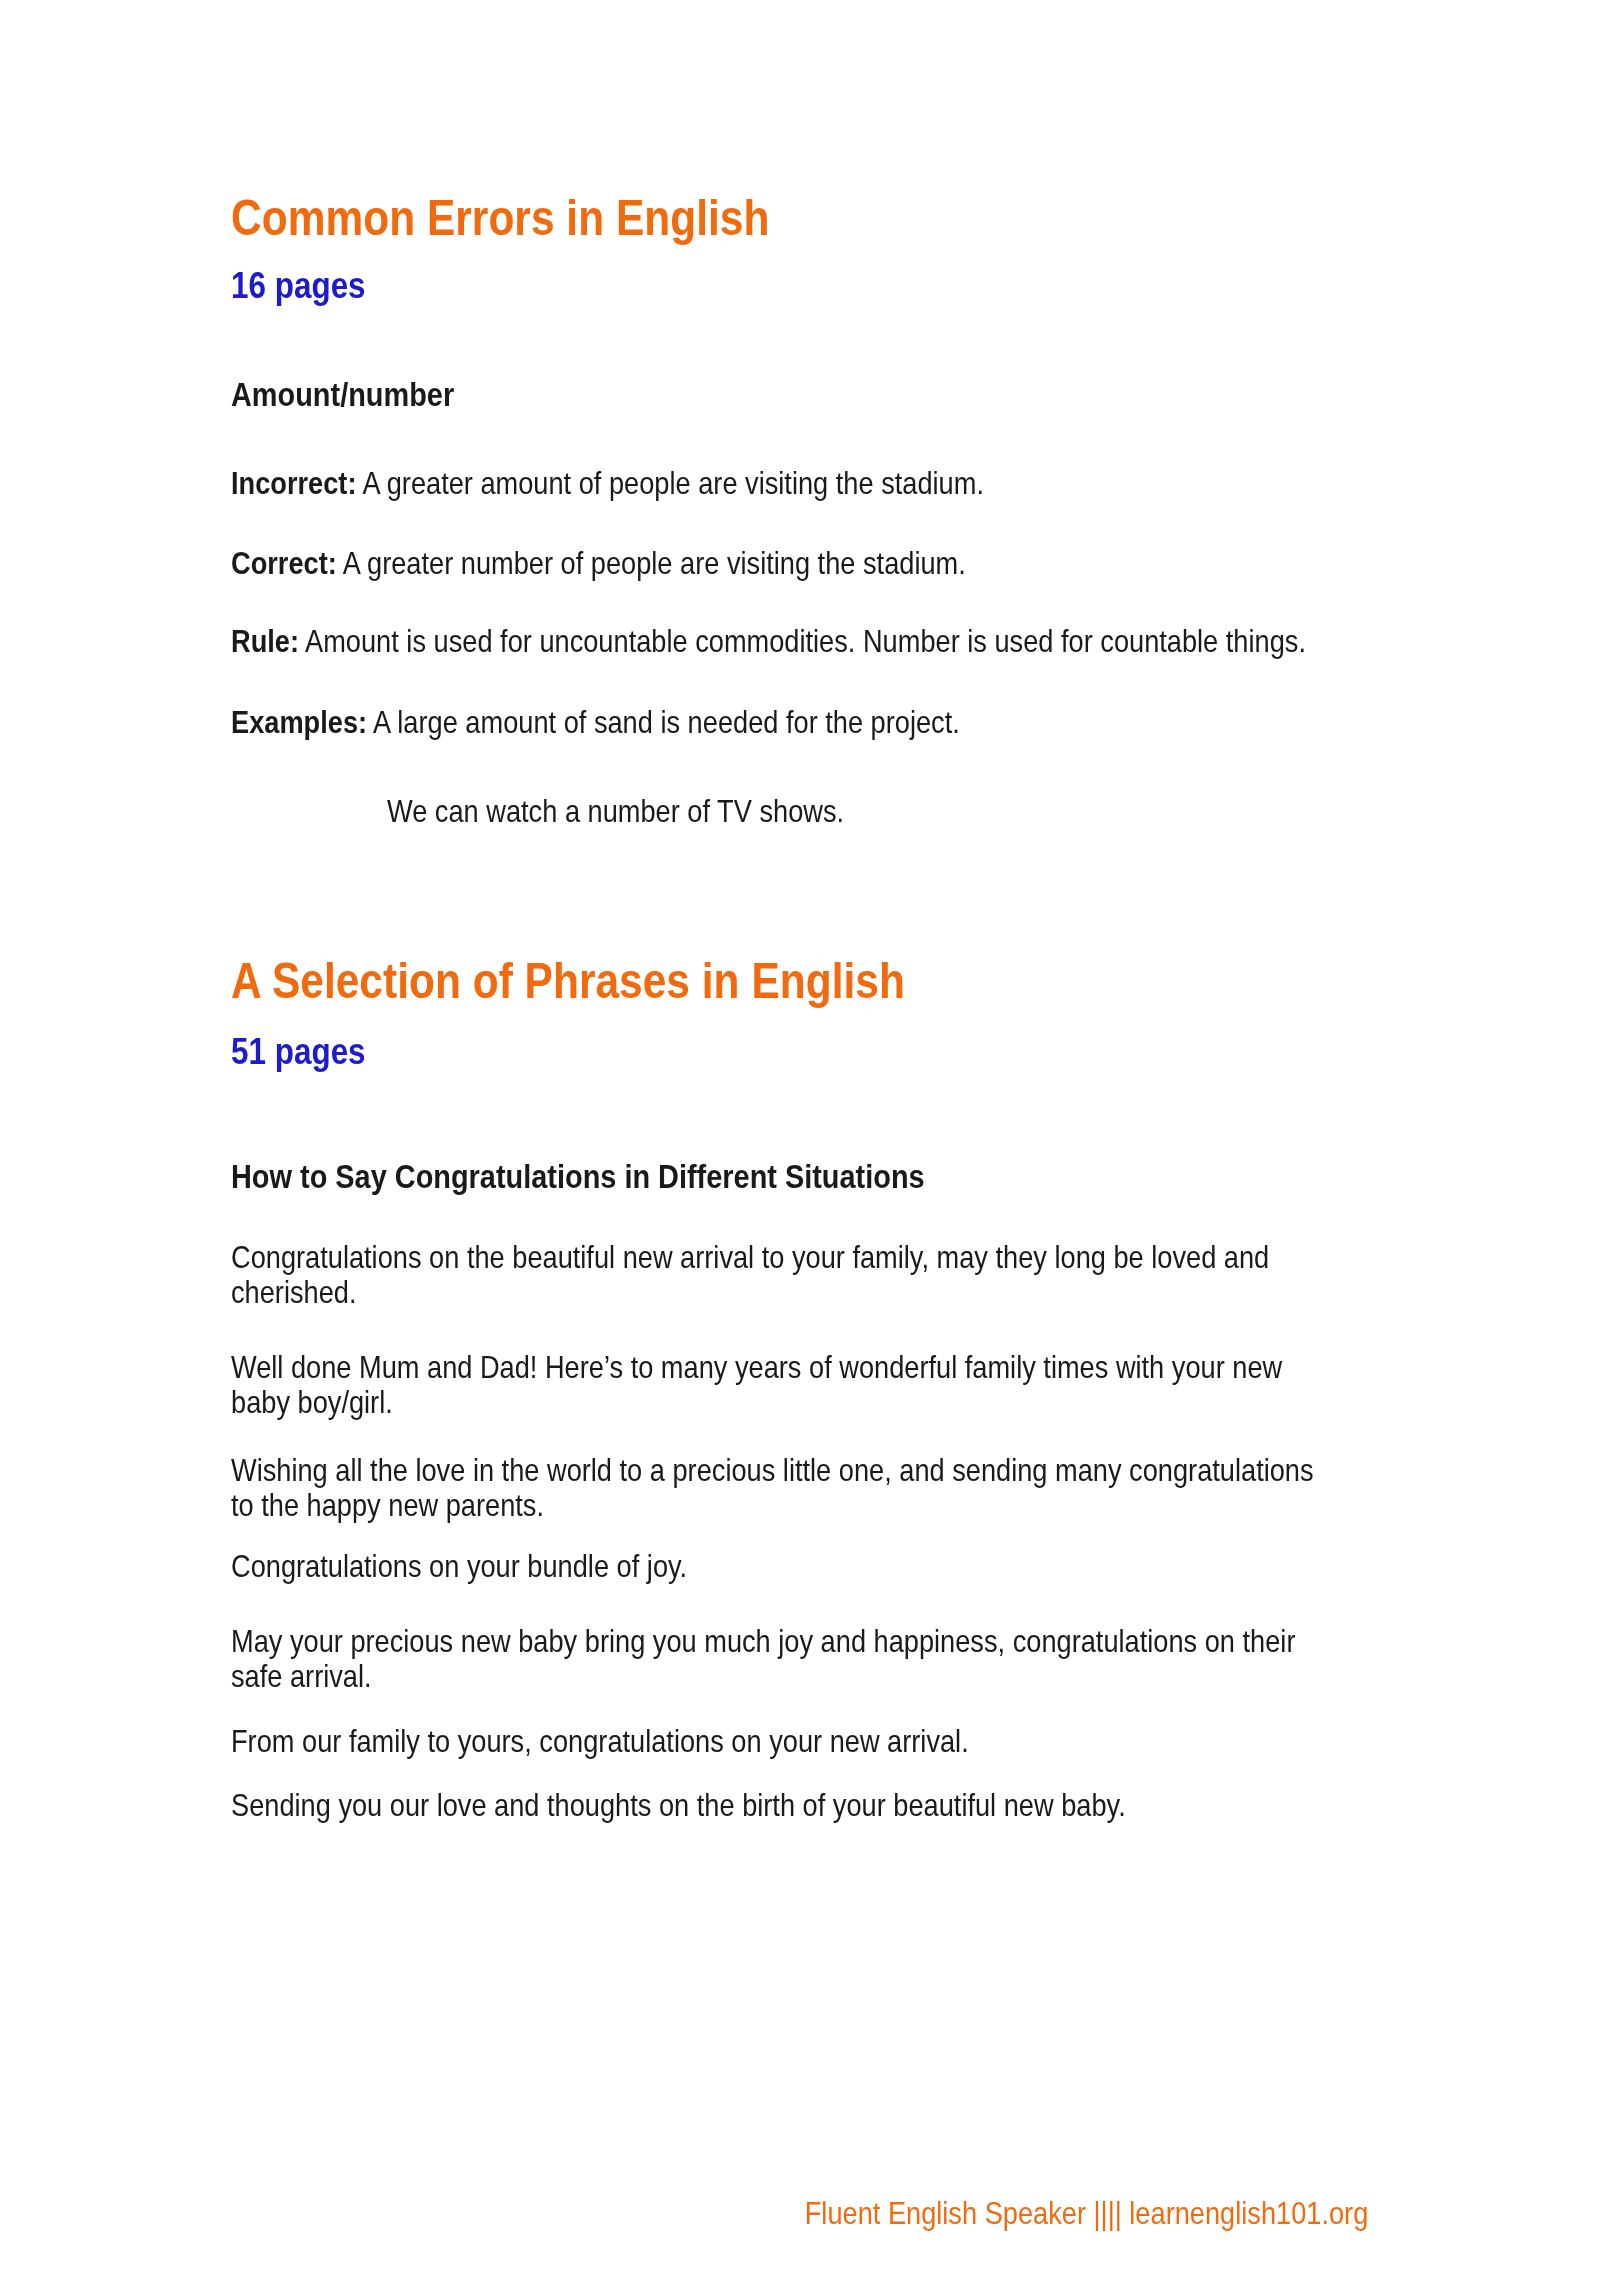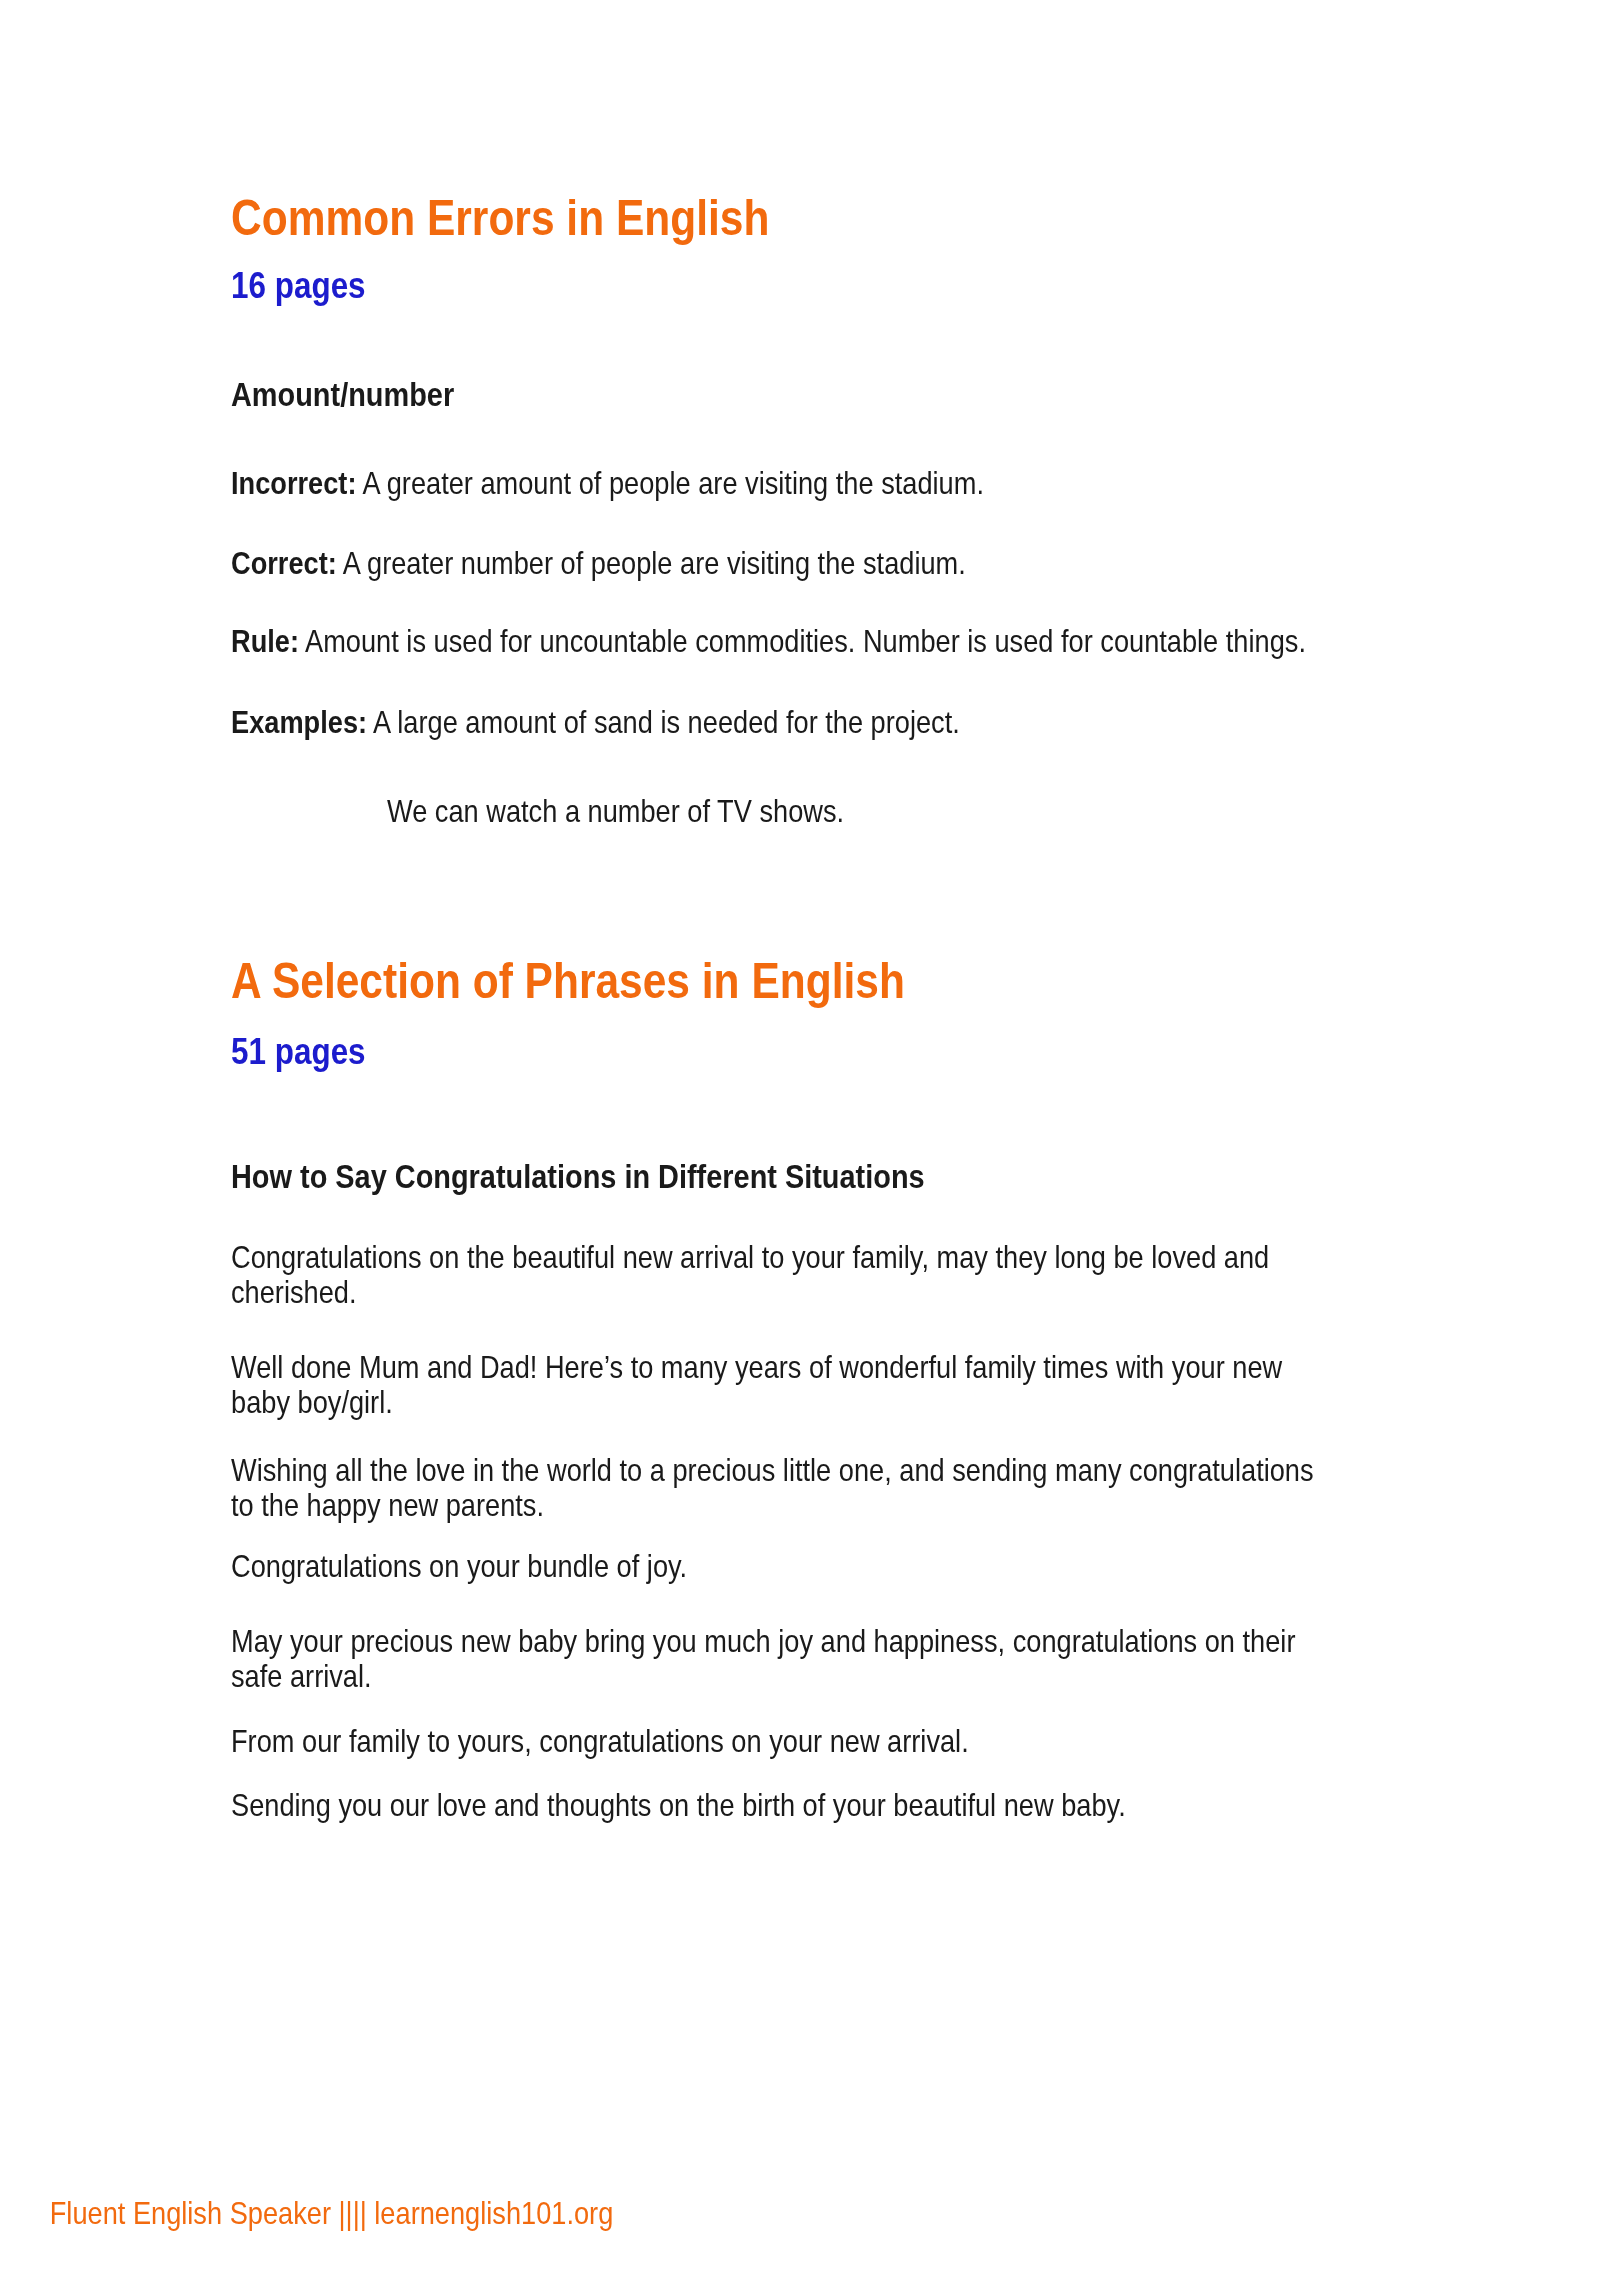--- a/index.html
+++ b/index.html
@@ -51,21 +51,21 @@
     font-weight: bold;
   }
   .indent-line {
     left: 387px;
   }
   .footer-wrap {
     position: absolute;
     top: 2196px;
     left: 0;
     width: 100%;
-    text-align: left;
+    text-align: right;
   }
   .footer-text {
     display: inline-block;
     transform: scaleX(0.85);
     transform-origin: 50% 0;
     white-space: nowrap;
     font-size: 32px;
     line-height: 35px;
     color: #f26a0e;
   }

